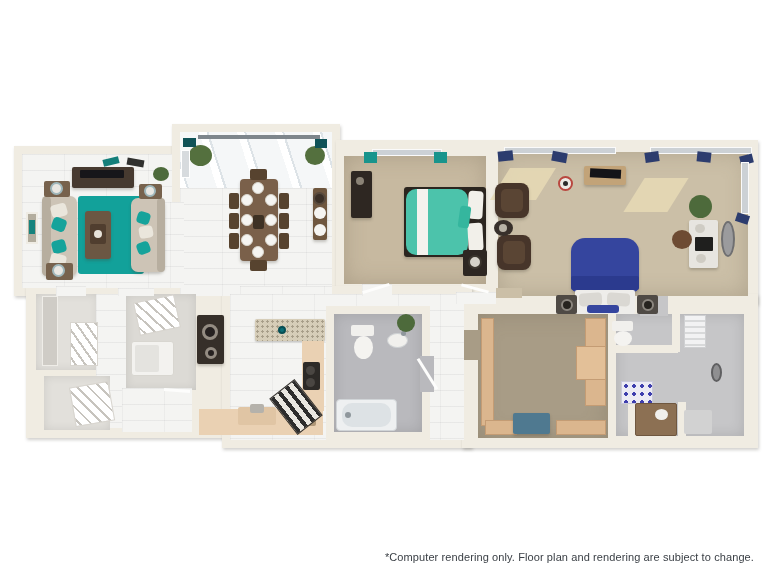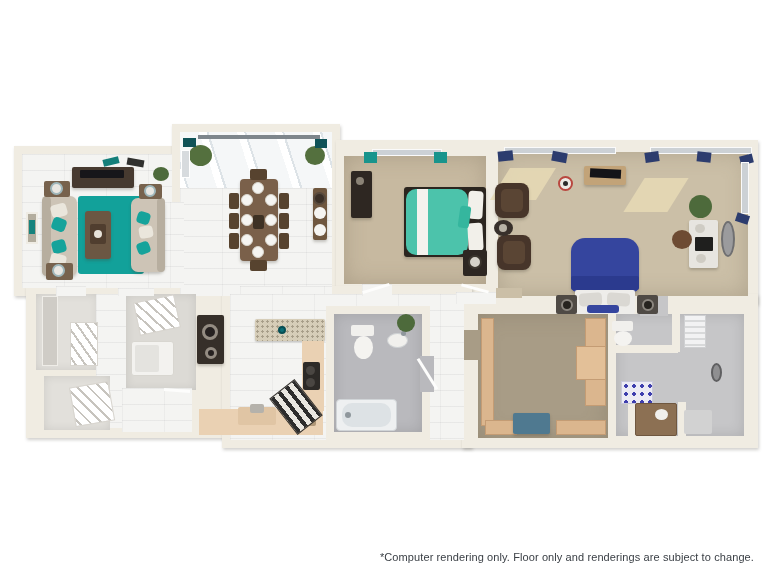--- a/index.html
+++ b/index.html
@@ -228,13 +228,13 @@
     <div class="fp k-ellipse" style="left: 205px; top: 347px; width: 12px; height: 12px; background: rgb(38, 33, 32); border: 3px solid rgb(148, 140, 130);"></div>
     <div class="fp" style="left: 42px; top: 296px; width: 16px; height: 70px; background: rgb(207, 204, 198); border: 1px solid rgb(239, 237, 232);"></div>
     <div class="fp k-wire" style="left: 70px; top: 322px; width: 28px; height: 44px;"></div>
     <div class="fp k-wire" style="left: 72px; top: 384px; width: 40px; height: 40px; transform: rotate(-10deg);"></div>
     <div class="fp k-wire" style="left: 136px; top: 298px; width: 42px; height: 34px; transform: rotate(-12deg);"></div>
     <div class="fp" style="left: 131px; top: 341px; width: 43px; height: 35px; background: rgb(243, 242, 239); border-radius: 3px; border: 1px solid rgb(216, 214, 208);"></div>
     <div class="fp" style="left: 135px; top: 345px; width: 24px; height: 27px; background: rgb(228, 227, 223); border-radius: 2px;"></div>
     <div class="fp" style="left: 164px; top: 389px; width: 26px; height: 3px; background: rgb(253, 253, 252); transform: rotate(4deg);"></div>
   </div>
 
-<div class="disclaimer">*Computer rendering only. Floor only and renderings are subject to change.</div>
+<div class="disclaimer">*Computer rendering only. Floor plan and rendering are subject to change.</div>
 
 </body></html>

